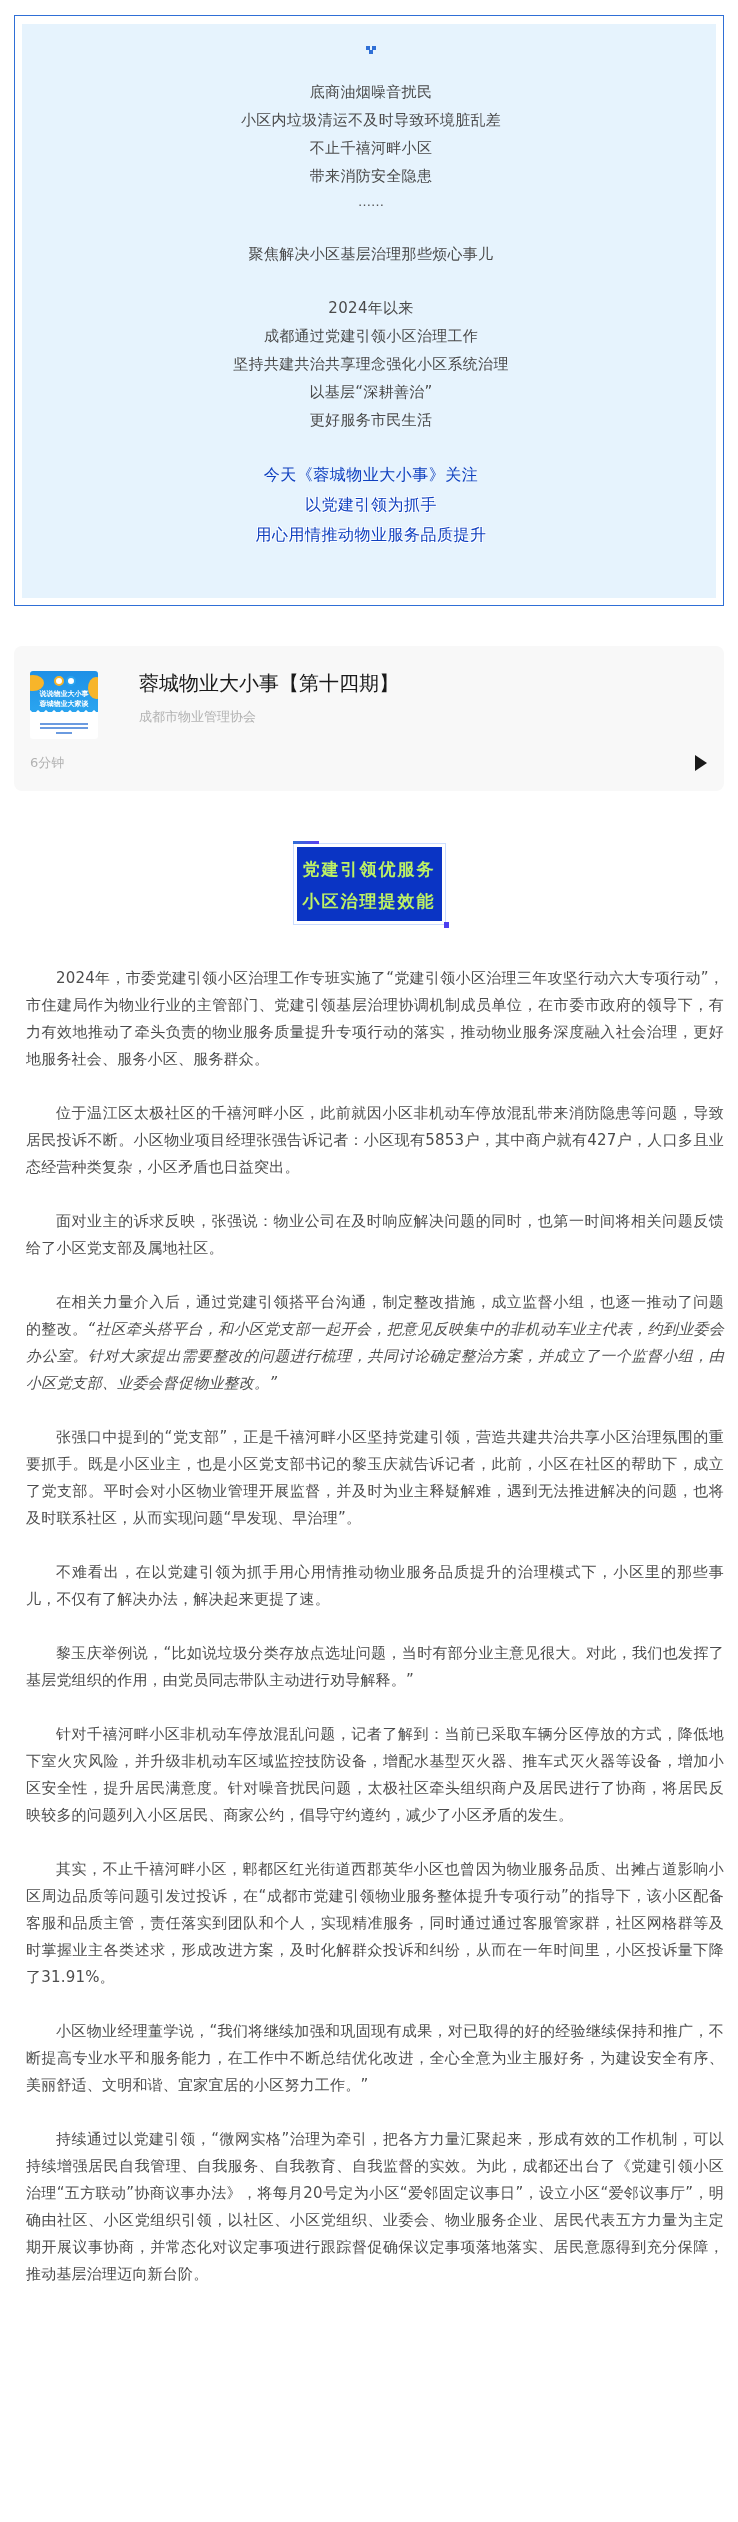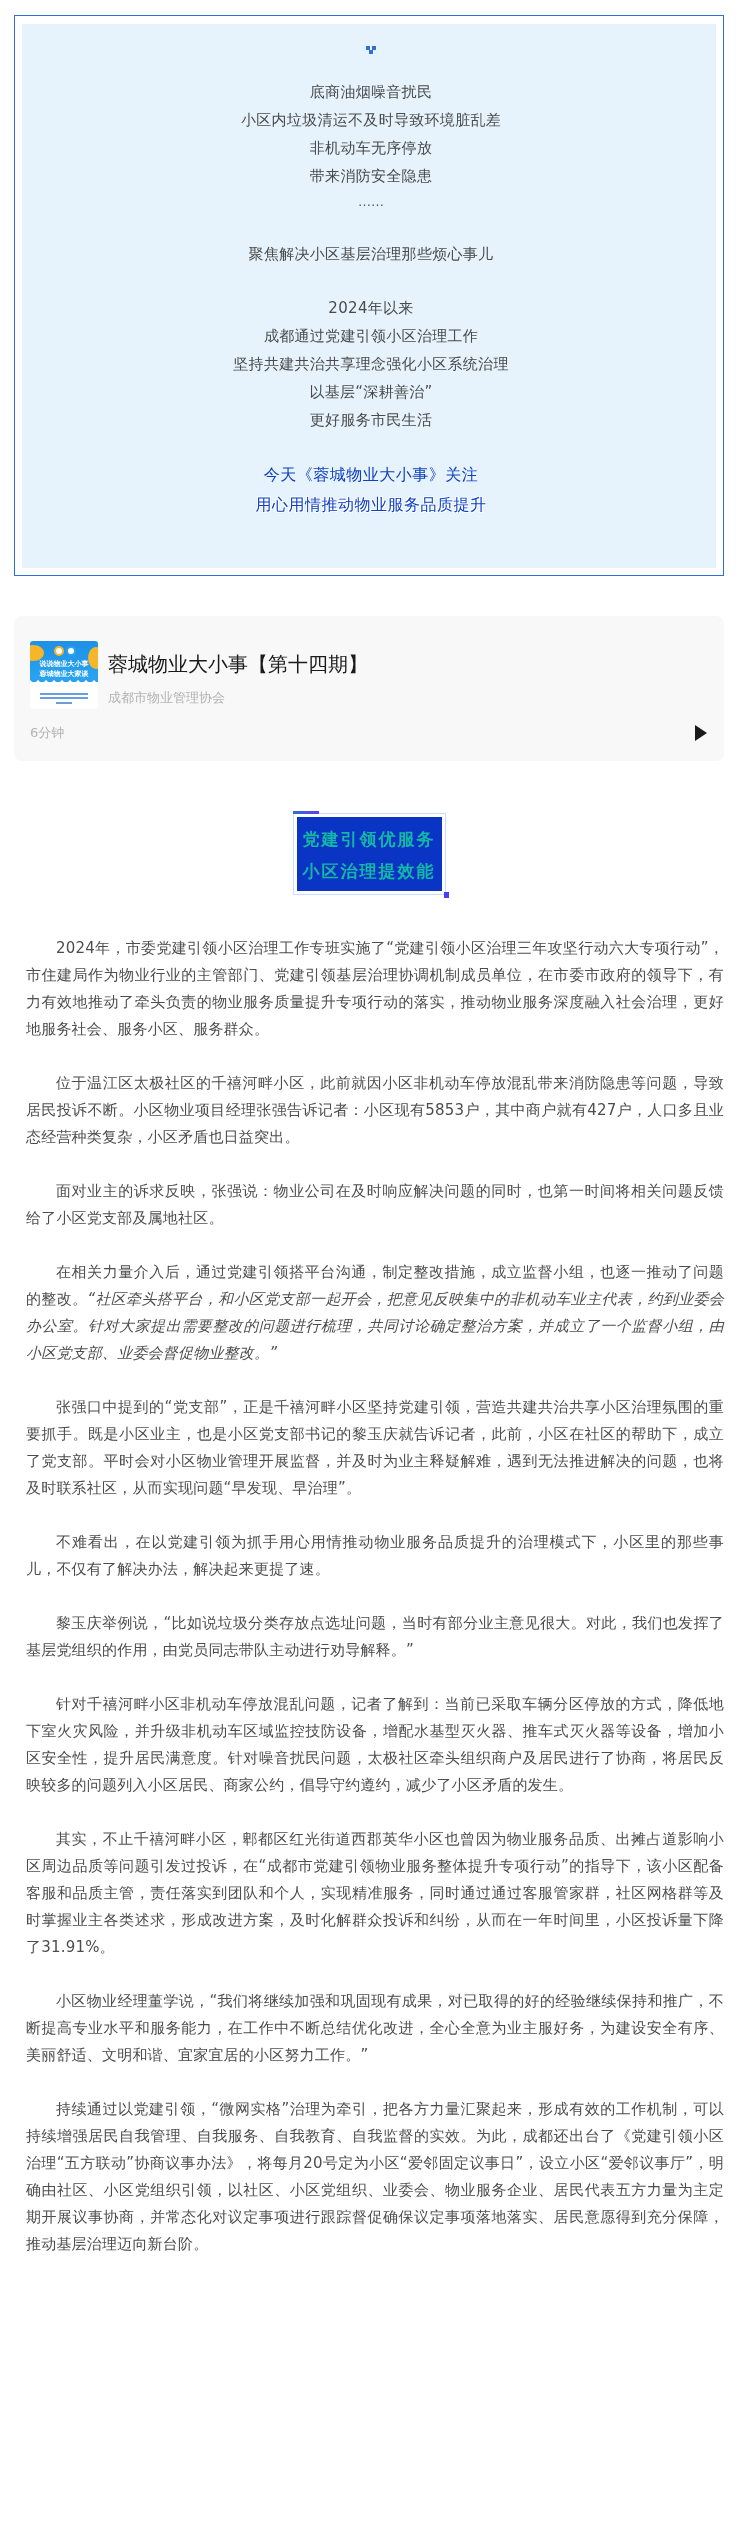--- a/index.html
+++ b/index.html
@@ -63,21 +63,21 @@
     }
 
     
     .audio-card {
       margin: 40px 14px 0 14px;
       background: #f8f8f8;
       border-radius: 8px;
       padding: 25px 15px 18px 16px;
       position: relative;
     }
-    .audio-top { display: flex; align-items: flex-end; }
+    .audio-top { display: flex; align-items: flex-start; gap: 31px; }
     .audio-thumb {
       width: 68px;
       height: 68px;
       border-radius: 3px;
       overflow: hidden;
       position: relative;
       background: linear-gradient(180deg, #1e90e6 0%, #29a3ef 55%, #ffffff 56%, #ffffff 100%);
       flex: 0 0 68px;
     }
     .thumb-blob {
@@ -164,21 +164,21 @@
       position: absolute; right: -4px; bottom: -4px; width: 5px; height: 6px;
       background: #4c3ff0;
     }
     .badge-inner {
       background: #0a34c4;
       padding: 6px 6px 4px 6px;
       text-align: center;
     }
     .badge-line {
       display: block;
-      color: #14b8a6;
+      color: #bef264;
       font-weight: bold;
       font-size: 17px;
       line-height: 32px;
       letter-spacing: 2px;
     }
 
     
     .article {
       padding: 0 14px;
       margin-top: 40px;
@@ -202,36 +202,37 @@
 <section class="intro-box">
   <div class="intro-inner">
     <div class="pixel-icon">
       <span class="p1"></span>
         <span class="p2"></span>
         <span class="p3"></span>
     </div>
 
     <p class="intro-line">底商油烟噪音扰民</p>
     <p class="intro-line">小区内垃圾清运不及时导致环境脏乱差</p>
-    <p class="intro-line">非机动车无序停放</p>
+    <p class="intro-line">不止千禧河畔小区</p>
     <p class="intro-line">带来消防安全隐患</p>
     <p class="intro-ellipsis">……</p>
 
     <div class="intro-gap"></div>
     <p class="intro-line">聚焦解决小区基层治理那些烦心事儿</p>
     <div class="intro-gap"></div>
 
     <p class="intro-line">2024年以来</p>
     <p class="intro-line">成都通过党建引领小区治理工作</p>
     <p class="intro-line">坚持共建共治共享理念强化小区系统治理</p>
     <p class="intro-line">以基层“深耕善治”</p>
     <p class="intro-line">更好服务市民生活</p>
 
     <div class="intro-gap"></div>
     <p class="intro-highlight">今天《蓉城物业大小事》关注</p>
+    <p class="intro-highlight outlined">以党建引领为抓手</p>
     <p class="intro-highlight outlined">用心用情推动物业服务品质提升</p>
   </div>
 </section>
 
 <section class="audio-card">
   <div class="audio-top">
     <div class="audio-thumb">
       <div class="thumb-blob"></div>
       <div class="thumb-blob2"></div>
       <div class="thumb-logo l1"></div>

